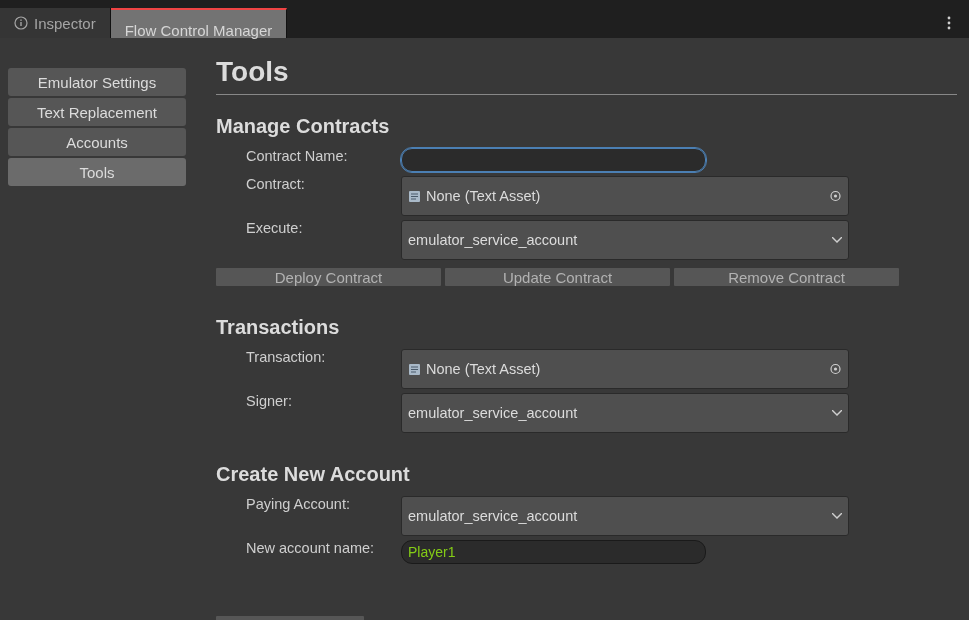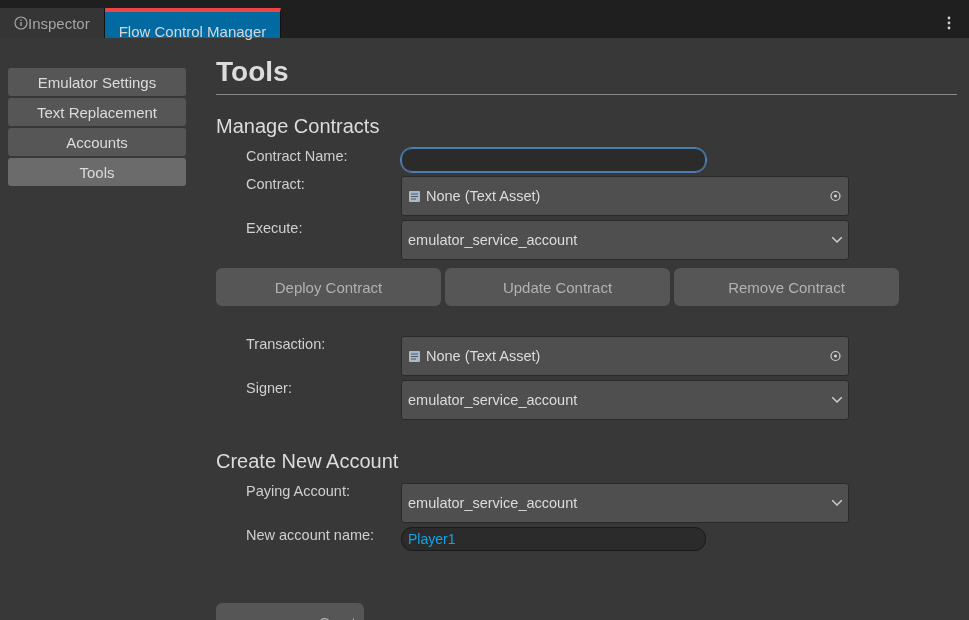--- a/index.html
+++ b/index.html
@@ -23,34 +23,35 @@
     align-items: center;
     background: #1f1f1f;
     height: 30px;
     position: relative;
   }
   .tab {
     height: 30px;
     padding: 0 14px;
     display: flex;
     align-items: center;
+    gap: 6px;
     font-size: 15px;
     color: #bdbdbd;
     background: #2a2a2a;
     border-right: 1px solid #111;
     cursor: pointer;
   }
   .tab.inactive {
     background: #353535;
     color: #a5a5a5;
   }
   .tab.active {
-    background: #0369a1;
+    background: #737373;
     color: #d6d6d6;
-    border-top: 4px solid #ef4444;
+    border-top: 2px solid #ef4444;
     padding-top: 12px;
   }
   .tab .tab-info-icon {
     width: 14px; height: 14px;
   }
   .tab-kebab {
     position: absolute;
     right: 8px;
     top: 0;
     height: 30px;
@@ -98,40 +99,40 @@
     color: #dcdcdc;
     padding-bottom: 6px;
     border-bottom: 1px solid #888;
     margin-bottom: 20px;
   }
   .section {
     margin-bottom: 30px;
   }
   .section-title {
     font-size: 20px;
-    font-weight: 400;
+    font-weight: 700;
     color: #dcdcdc;
     margin-bottom: 10px;
   }
   .form-row {
     display: flex;
     margin-bottom: 4px;
     padding-left: 30px;
   }
   .form-label {
     width: 155px;
     font-size: 14.5px;
     color: #cfcfcf;
   }
   .text-input {
     height: 24px;
     background: #2b2b2b;
     border: 1px solid #1a1a1a;
     border-radius: 11px;
-    color: #0ea5e9;
+    color: #84cc16;
     padding: 0 6px;
     font-size: 14px;
   }
   .text-input.focused {
     outline: 1px solid #4b7fb3;
     border: 1px solid #4b7fb3;
   }
   .text-input.w305 { width: 305px; }
   .object-field, .select-field {
     height: 40px;
@@ -157,28 +158,28 @@
     transform: translateY(-50%);
     display: flex;
     align-items: center;
   }
   .btn-row {
     display: flex;
     gap: 4px;
     margin-top: 8px;
   }
   .btn {
-    height: 38px;
+    height: 18px;
     background: #565656;
     color: #b2b2b2;
     font-size: 15px;
     display: flex;
     align-items: center;
     justify-content: center;
-    border-radius: 6px;
+    border-radius: 1px;
     cursor: pointer;
     border: none;
   }
   .btn.w225 { width: 225px; }
   .btn.w72  { width: 148px; justify-content: flex-end; padding-left: 60px; margin-top: 44px; }
 </style>
 </head>
 <body>
 
 <div class="topbar"></div>
@@ -274,20 +275,21 @@
         <button class="btn w225">
             <span>Update Contract</span>
           </button>
         <button class="btn w225">
             <span>Remove Contract</span>
           </button>
       </div>
     </div>
 
     <div class="section">
+      <div class="section-title">Transactions</div>
 
       <div class="form-row">
         <div class="form-label">Transaction:</div>
         <div class="object-field">
           <span class="obj-icon">
             <svg viewBox="0 0 13 13" width="13" height="13">
                 <rect x="1" y="1" width="11" height="11" rx="1" fill="#a9b9c8"></rect>
                 <rect x="3" y="3.5" width="7" height="1" fill="#4a5a6a"></rect>
                 <rect x="3" y="6" width="7" height="1" fill="#4a5a6a"></rect>
                 <rect x="3" y="8.5" width="5" height="1" fill="#4a5a6a"></rect>

